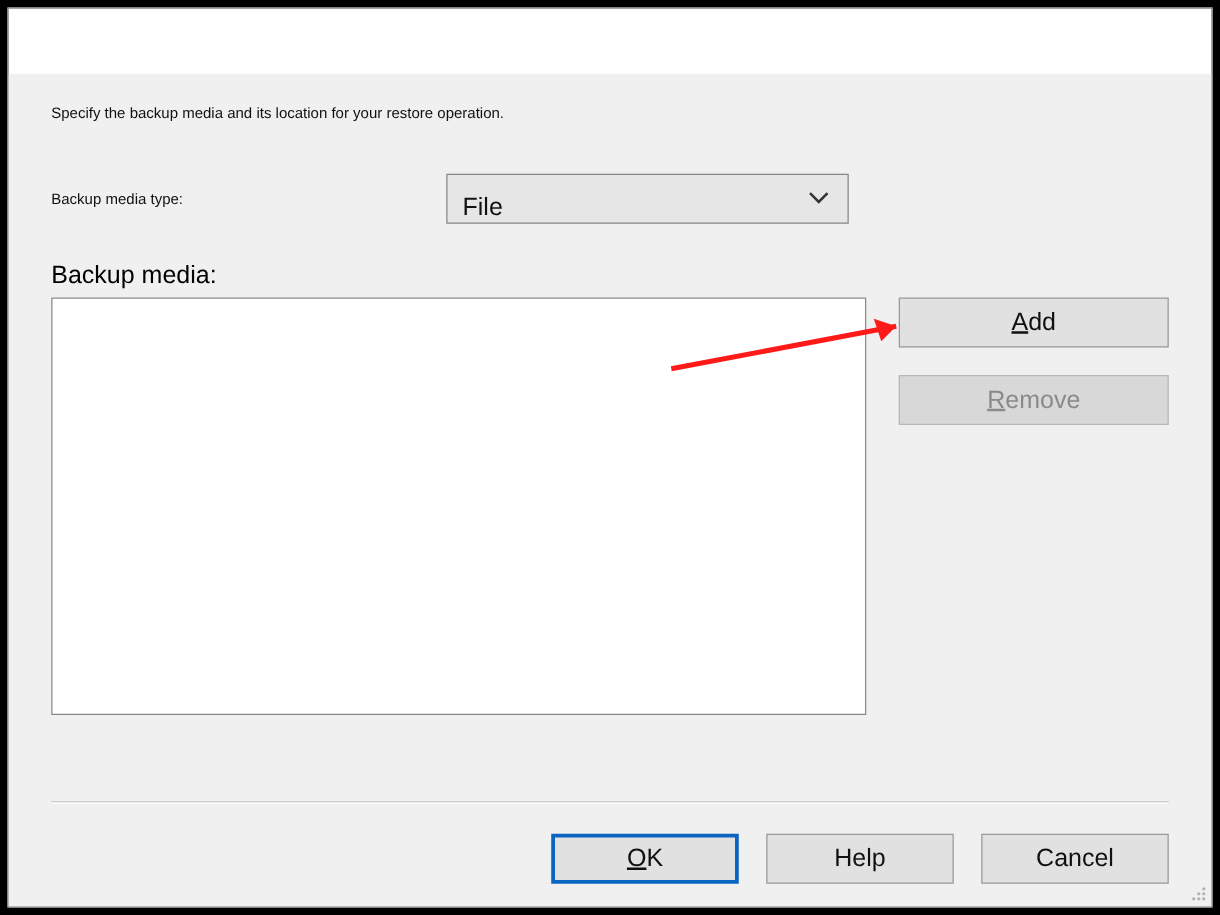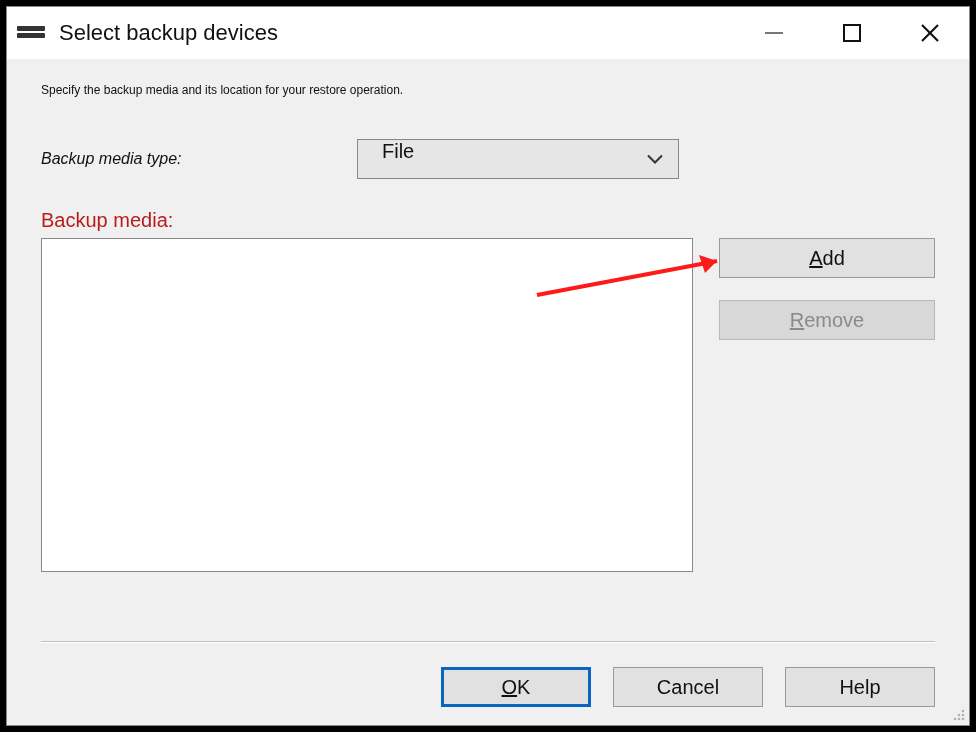--- a/index.html
+++ b/index.html
@@ -64,42 +64,41 @@
     margin-bottom: 42px;
   }
 
   .row-media-type {
     display: flex;
     align-items: center;
     margin-bottom: 30px;
   }
   .row-media-type .label {
     width: 316px;
-    font-size: 16px;
-    color: #111;
-    font-style: italic;
+    font-size: 12px;
+    color: #111;
   }
   .combo {
     width: 322px; height: 40px;
     background: #e6e6e6;
     border: 1px solid #888;
     position: relative;
-    display: flex; align-items: flex-start;
-    padding-left: 24px;
+    display: flex; align-items: flex-end;
+    padding-left: 12px;
     font-size: 20px;
     color: #111;
   }
   .combo .chev {
     position: absolute;
     right: 14px; top: 50%; transform: translateY(-50%);
   }
 
   .row-media-label {
     font-size: 20px;
-    color: #b91c1c;
+    color: #000000;
     margin-bottom: 6px;
   }
 
   .media-row {
     display: flex;
     gap: 26px;
   }
   .listbox {
     width: 664px;
     height: 334px;
@@ -159,45 +158,20 @@
     right: 4px; bottom: 4px;
     width: 16px; height: 16px;
     opacity: .45;
   }
 </style>
 </head>
 <body>
 
 <div class="outer">
 
-  <div class="titlebar">
-    <div class="app-icon">
-      <span></span>
-        <span></span>
-    </div>
-    <div class="title">Select backup devices</div>
-    <div class="winbtns">
-      <div class="winbtn">
-        <svg width="22" height="22" viewBox="0 0 22 22">
-            <line x1="2" y1="11" x2="20" y2="11" stroke="#777" stroke-width="2"></line>
-          </svg>
-      </div>
-      <div class="winbtn">
-        <svg width="22" height="22" viewBox="0 0 22 22">
-            <rect x="3" y="3" width="16" height="16" fill="none" stroke="#111" stroke-width="2"></rect>
-          </svg>
-      </div>
-      <div class="winbtn">
-        <svg width="24" height="24" viewBox="0 0 24 24">
-            <line x1="4" y1="4" x2="20" y2="20" stroke="#111" stroke-width="2.2"></line>
-            <line x1="20" y1="4" x2="4" y2="20" stroke="#111" stroke-width="2.2"></line>
-          </svg>
-      </div>
-    </div>
-  </div>
 
   <div class="client">
 
     <div class="instruction">Specify the backup media and its location for your restore operation.</div>
 
     <div class="row-media-type">
       <div class="label"><span class="ul">B</span>ackup media type:</div>
       <div class="combo">
         <span>File</span>
         <span class="chev">
@@ -220,22 +194,22 @@
 
     <svg class="arrow" style="left:520px; top:188px;" width="220" height="60">
       <line x1="10" y1="48" x2="190" y2="14" stroke="#ff1a1a" stroke-width="4"></line>
       <polygon points="190,14 172,8 178,26" fill="#ff1a1a"></polygon>
     </svg>
 
     <div class="sep"></div>
 
     <div class="footer">
       <div class="btn primary"><span class="ul">O</span>K</div>
+      <div class="btn">Help</div>
       <div class="btn">Cancel</div>
-      <div class="btn">Help</div>
     </div>
 
     <svg class="grip" viewBox="0 0 16 16">
       <circle cx="14" cy="14" r="1.3" fill="#666"></circle>
       <circle cx="10" cy="14" r="1.3" fill="#666"></circle>
       <circle cx="14" cy="10" r="1.3" fill="#666"></circle>
       <circle cx="6" cy="14" r="1.3" fill="#666"></circle>
       <circle cx="10" cy="10" r="1.3" fill="#666"></circle>
       <circle cx="14" cy="6" r="1.3" fill="#666"></circle>
     </svg>

